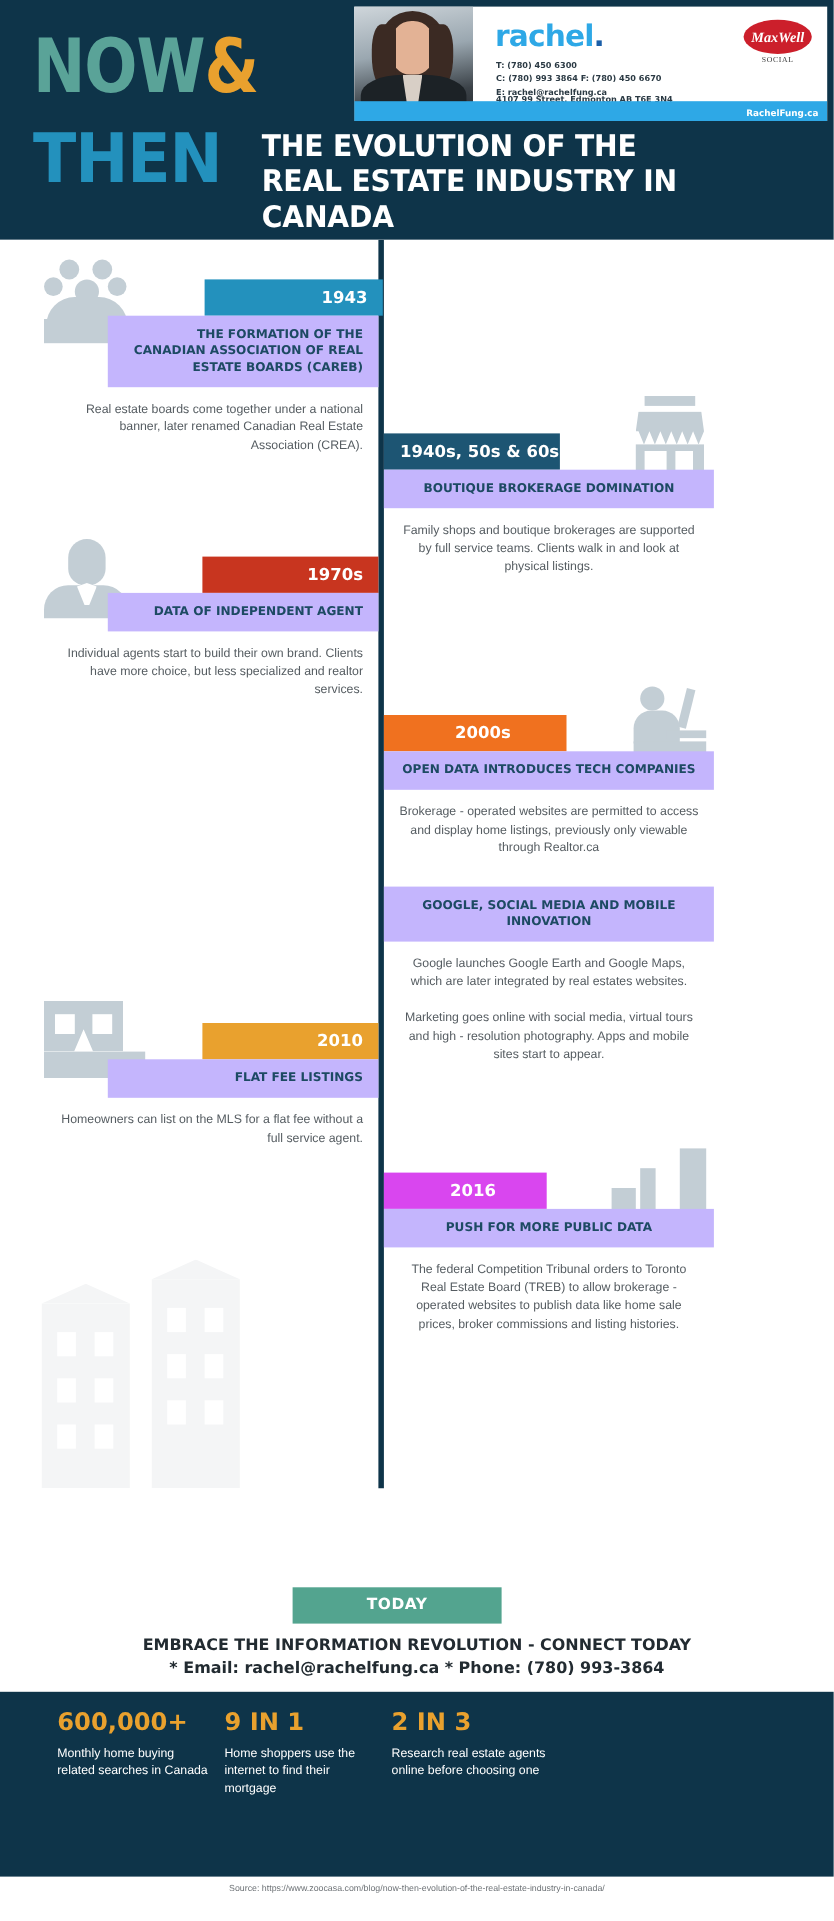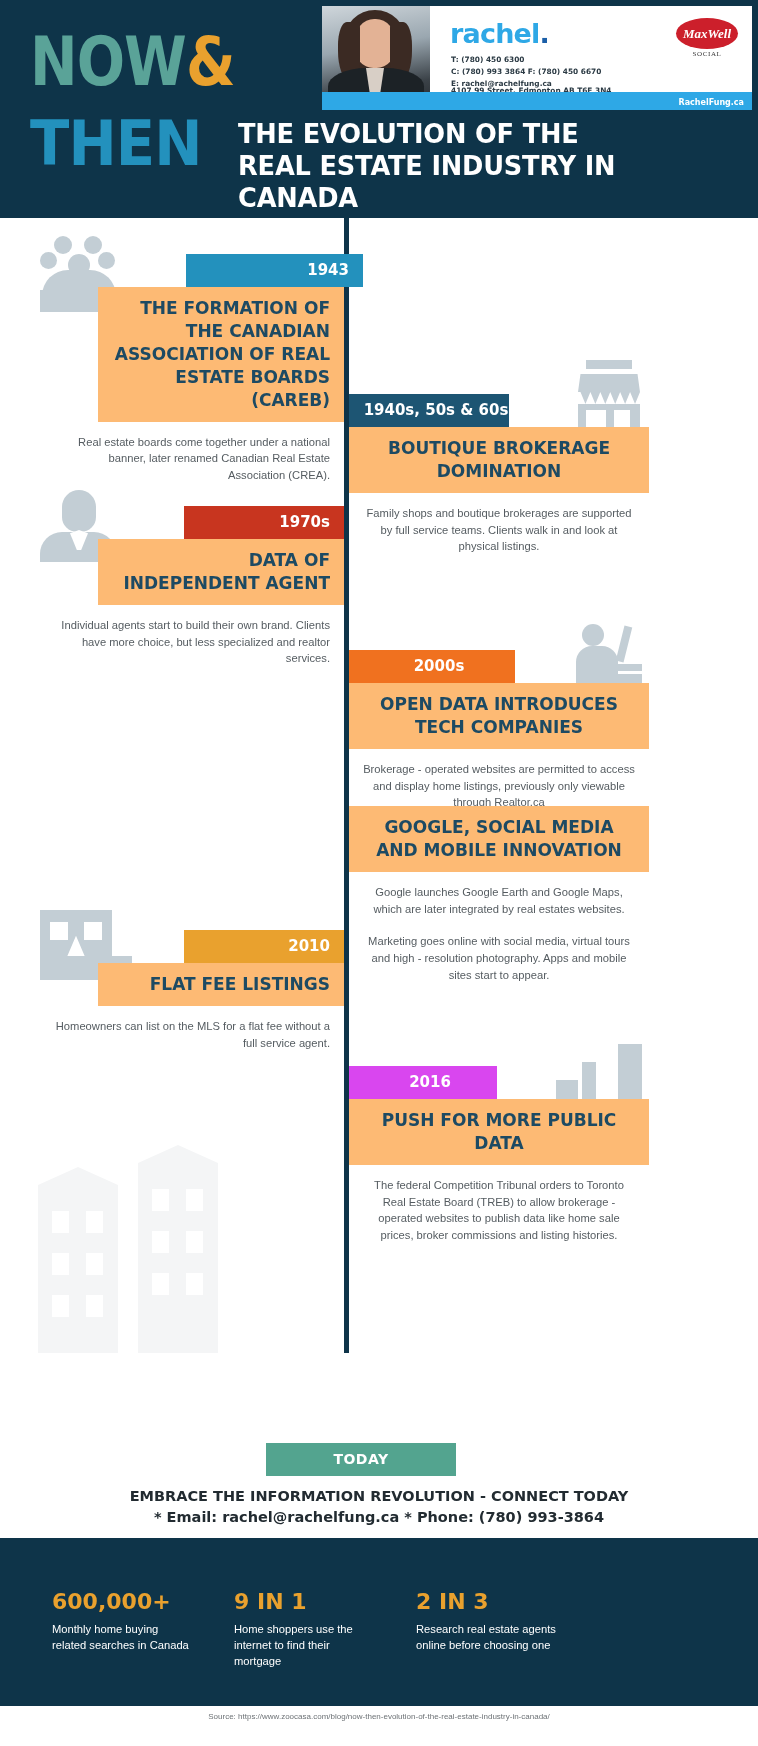--- a/index.html
+++ b/index.html
@@ -211,23 +211,23 @@
   .evt { position: absolute; }
   .evt .year {
     height: 33px;
     color: #ffffff;
     font-size: 15px;
     font-weight: bold;
     line-height: 33px;
     font-family: "DejaVu Sans", sans-serif;
   }
   .evt .ttl {
-    background: #fdba74;
+    background: #c4b5fd;
     color: #1d4a63;
-    font-size: 17px;
+    font-size: 11px;
     font-weight: bold;
     font-family: "DejaVu Sans", sans-serif;
     padding: 10px 14px;
     line-height: 1.35;
   }
   .evt .desc {
     color: #555c61;
     font-size: 11.2px;
     line-height: 1.5;
     padding: 12px 14px 0 14px;
@@ -273,21 +273,21 @@
     font-family: "DejaVu Sans", sans-serif;
   }
 
   
   .stats {
     position: absolute;
     left: 0; top: 1538px;
     width: 758px; height: 168px;
     background: #0e3449;
   }
-  .stats-inner { display: flex; padding: 51px 52px 0 52px; gap: 42px; }
+  .stats-inner { display: flex; padding: 16px 52px 0 52px; gap: 12px; }
   .stat { width: 140px; }
   .stat .big {
     color: #e9a12e;
     font-size: 22px;
     font-weight: bold;
     font-family: "DejaVu Sans", sans-serif;
     margin-bottom: 7px;
   }
   .stat .sm {
     color: #ffffff;
@@ -367,21 +367,21 @@
   <div class="ico" style="left:40px; top:18px; width:86px; height:76px;">
     <div class="g" style="left:14px; top:0; width:18px; height:18px; border-radius:50%;"></div>
     <div class="g" style="left:44px; top:0; width:18px; height:18px; border-radius:50%;"></div>
     <div class="g" style="left:0px; top:16px; width:17px; height:17px; border-radius:50%;"></div>
     <div class="g" style="left:58px; top:16px; width:17px; height:17px; border-radius:50%;"></div>
     <div class="g" style="left:28px; top:18px; width:22px; height:22px; border-radius:50%;"></div>
     <div class="g" style="left:2px; top:34px; width:74px; height:32px; border-radius:26px 26px 0 0;"></div>
     <div class="g" style="left:0px; top:54px; width:86px; height:22px;"></div>
   </div>
   <div class="evt left" style="top:36px;">
-    <div class="year" style="background:#2391bd; margin-left:146px; width:177px;">1943</div>
+    <div class="year" style="background:#2391bd; margin-left:146px; width:162px;">1943</div>
     <div class="ttl" style="margin-left:58px; width:246px;">THE FORMATION OF THE CANADIAN ASSOCIATION OF REAL ESTATE BOARDS (CAREB)</div>
     <div class="desc">Real estate boards come together under a national banner, later renamed Canadian Real Estate Association (CREA).</div>
   </div>
 
   <div class="ico" style="left:578px; top:142px; width:62px; height:72px;">
     <div class="g" style="left:8px; top:0; width:46px; height:9px;"></div>
     <div class="g" style="left:0px; top:14px; width:62px; height:30px; clip-path: polygon(4% 0,96% 0,100% 60%,92% 100%,84% 60%,76% 100%,68% 60%,60% 100%,52% 60%,44% 100%,36% 60%,28% 100%,20% 60%,12% 100%,4% 60%,0 60%);"></div>
     <div class="g" style="left:0px; top:44px; width:62px; height:32px;"></div>
     <div class="g" style="left:8px; top:50px; width:20px; height:18px; background:#ffffff;"></div>
     <div class="g" style="left:36px; top:50px; width:16px; height:26px; background:#ffffff;"></div>

